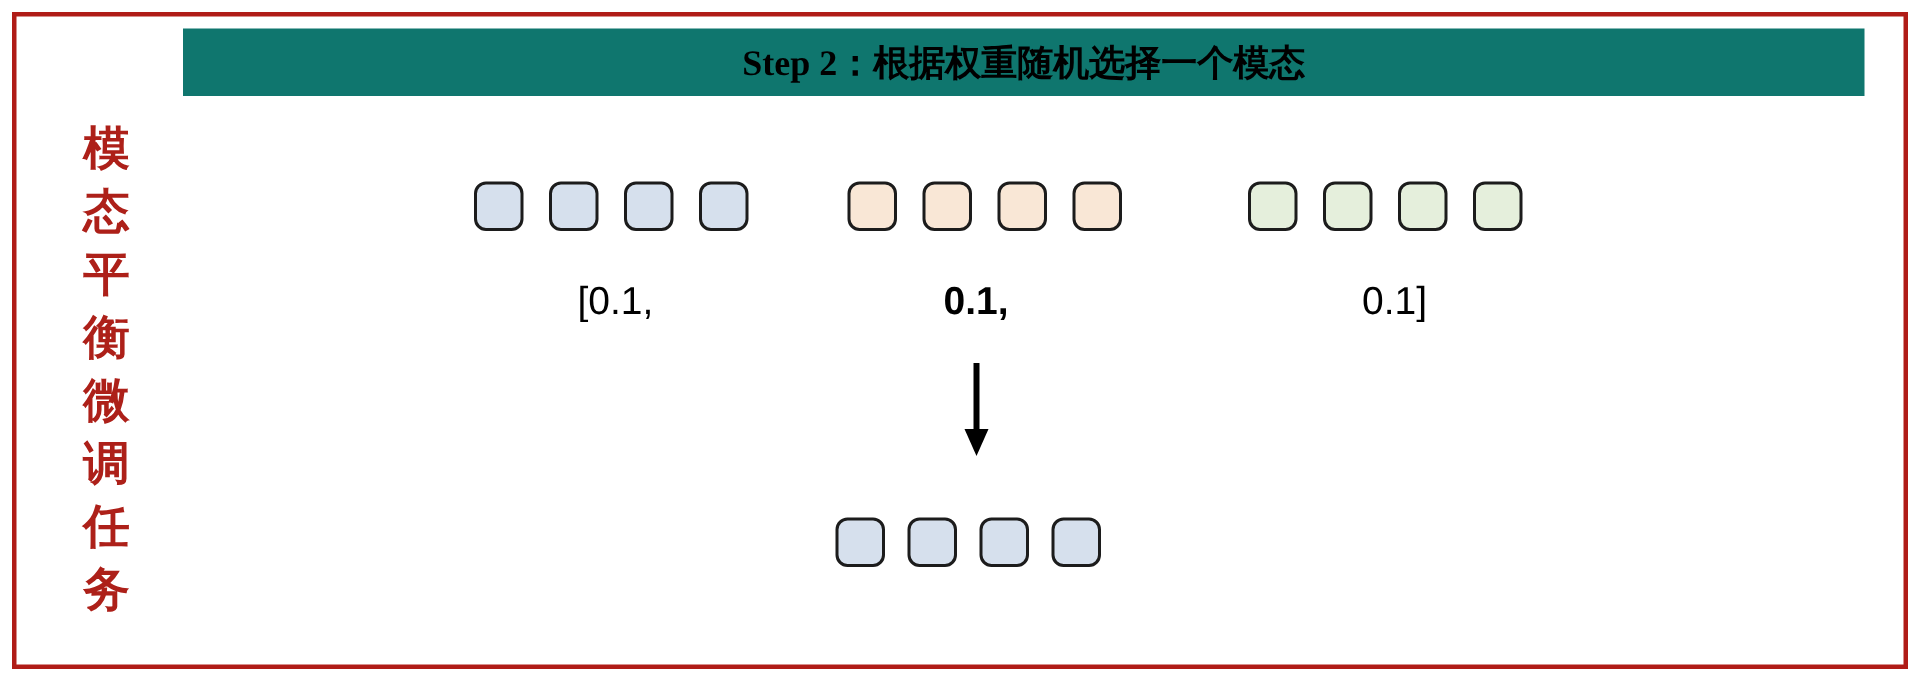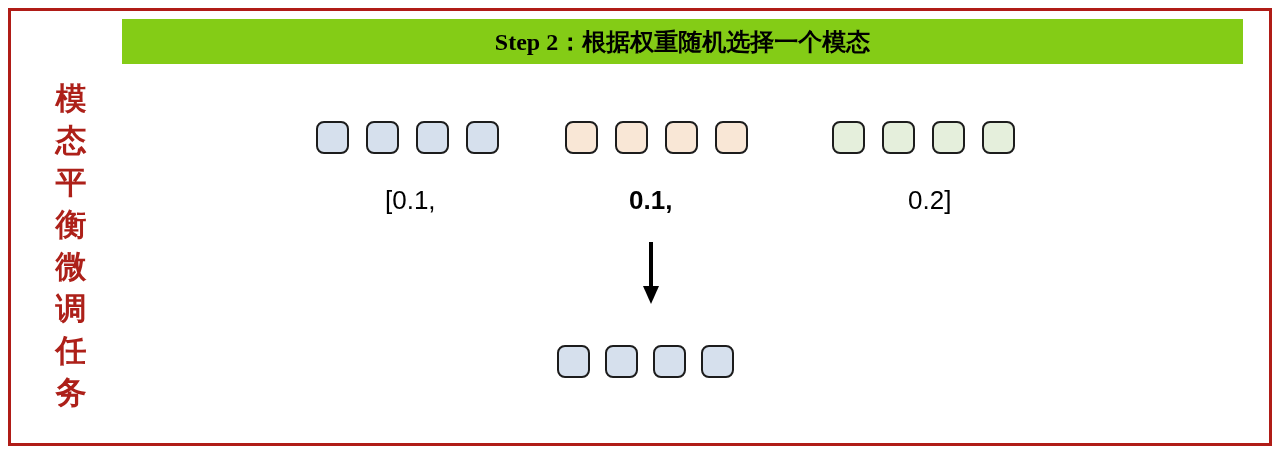--- a/index.html
+++ b/index.html
@@ -49,21 +49,21 @@
     display: block;
   }
 
   
   .header-bar {
     position: absolute;
     left: 122px;
     top: 19px;
     width: 1121px;
     height: 45px;
-    background: #84cc16;
+    background: #0f766e;
     display: flex;
     align-items: center;
     justify-content: center;
   }
   .header-title {
     font-size: 24px;
     font-weight: bold;
     color: #000000;
     white-space: nowrap;
   }
@@ -174,21 +174,21 @@
   <div class="token-row row-green">
     <div class="token" style="background:#e5efdc"></div>
     <div class="token" style="background:#e5efdc"></div>
     <div class="token" style="background:#e5efdc"></div>
     <div class="token" style="background:#e5efdc"></div>
   </div>
 
   <div class="weights-line">
     <span class="w-a">[0.1,</span>
     <span class="w-b">0.1,</span>
-    <span class="w-c">0.2]</span>
+    <span class="w-c">0.1]</span>
   </div>
 
 
   <svg class="arrow" viewBox="0 0 22 66" xmlns="http://www.w3.org/2000/svg">
     <line x1="11" y1="2" x2="11" y2="50" stroke="#000000" stroke-width="4"></line>
     <polygon points="11,64 3,46 19,46" fill="#000000"></polygon>
   </svg>
 
   <div class="token-row row-selected">
     <div class="token" style="background:#d6e0ed"></div>

